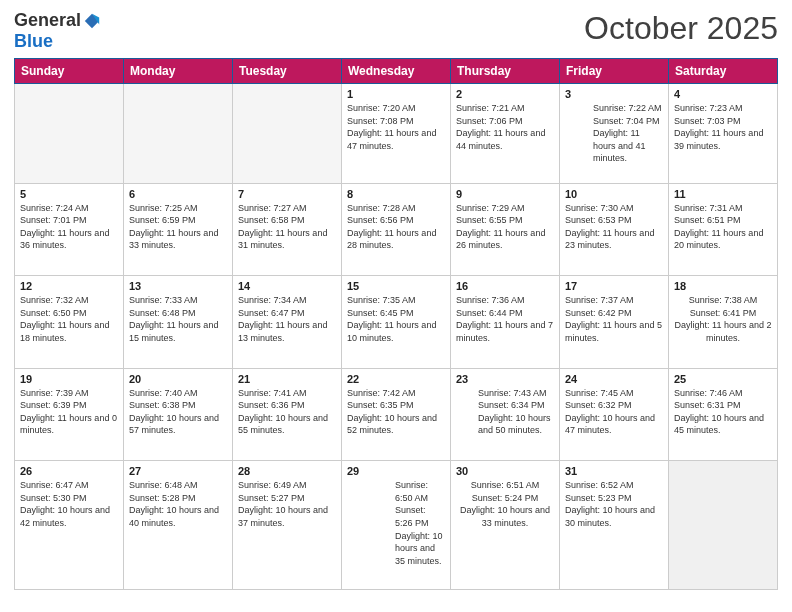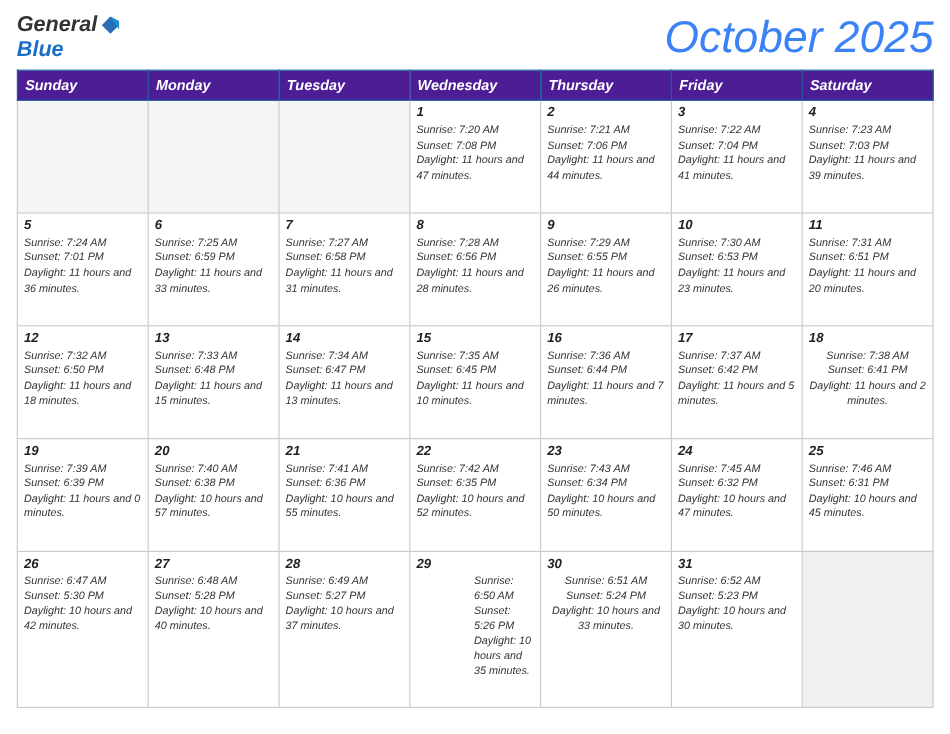--- a/index.html
+++ b/index.html
@@ -9,21 +9,20 @@
       width: 792px;
       height: 612px;
       overflow: hidden;
     }
     .page {
       width: 792px;
       height: 600px;
       padding: 10px 14px;
       display: flex;
       flex-direction: column;
-      font-style: italic;
     }
     .header {
       display: flex;
       justify-content: space-between;
       align-items: flex-start;
       margin-bottom: 6px;
     }
     .logo {
       display: flex;
       flex-direction: column;
@@ -45,37 +44,37 @@
     }
     .logo-icon {
       width: 18px;
       height: 18px;
       margin-left: 2px;
     }
     .title-area {
       text-align: right;
     }
     .month-title {
-      font-size: 37px;
+      font-size: 32px;
       font-weight: normal;
-      color: #3b82f6;
+      color: #404040;
     }
     .location {
       font-size: 15px;
       color: #444;
     }
     .calendar {
       flex: 1;
       border: 1px solid #ccc;
       border-collapse: collapse;
       width: 100%;
       table-layout: fixed;
     }
     .calendar th {
-      background-color: #4c1d95;
+      background-color: #be185d;
       color: white;
       text-align: left;
       padding: 5px 6px;
       font-size: 12px;
       font-weight: bold;
       border: 1px solid #1a5a99;
     }
     .calendar td {
       border: 1px solid #ccc;
       vertical-align: top;
@@ -148,21 +147,21 @@
 Daylight: 11 hours and 47 minutes.</div>
           </td>
           <td>
             <span class="day-number">2</span>
             <div class="day-info" style="white-space: pre-line;">Sunrise: 7:21 AM
 Sunset: 7:06 PM
 Daylight: 11 hours and 44 minutes.</div>
           </td>
           <td>
             <span class="day-number">3</span>
-            <div class="day-info" style="white-space: pre-line;">Sunrise: 7:22 AM
+            <div class="day-info" style="white-space: pre-line; margin-left: 28px;">Sunrise: 7:22 AM
 Sunset: 7:04 PM
 Daylight: 11 hours and 41 minutes.</div>
           </td>
           <td>
             <span class="day-number">4</span>
             <div class="day-info" style="white-space: pre-line;">Sunrise: 7:23 AM
 Sunset: 7:03 PM
 Daylight: 11 hours and 39 minutes.</div>
           </td>
         </tr>
@@ -274,21 +273,21 @@
 Daylight: 10 hours and 55 minutes.</div>
           </td>
           <td>
             <span class="day-number">22</span>
             <div class="day-info" style="white-space: pre-line;">Sunrise: 7:42 AM
 Sunset: 6:35 PM
 Daylight: 10 hours and 52 minutes.</div>
           </td>
           <td>
             <span class="day-number">23</span>
-            <div class="day-info" style="white-space: pre-line;">Sunrise: 7:43 AM
+            <div class="day-info" style="white-space: pre-line; margin-left: 22px;">Sunrise: 7:43 AM
 Sunset: 6:34 PM
 Daylight: 10 hours and 50 minutes.</div>
           </td>
           <td>
             <span class="day-number">24</span>
             <div class="day-info" style="white-space: pre-line;">Sunrise: 7:45 AM
 Sunset: 6:32 PM
 Daylight: 10 hours and 47 minutes.</div>
           </td>
           <td>

